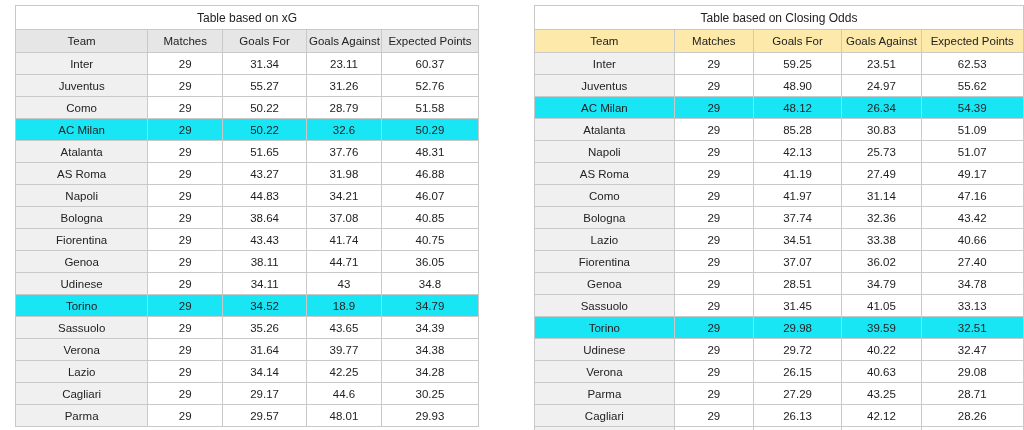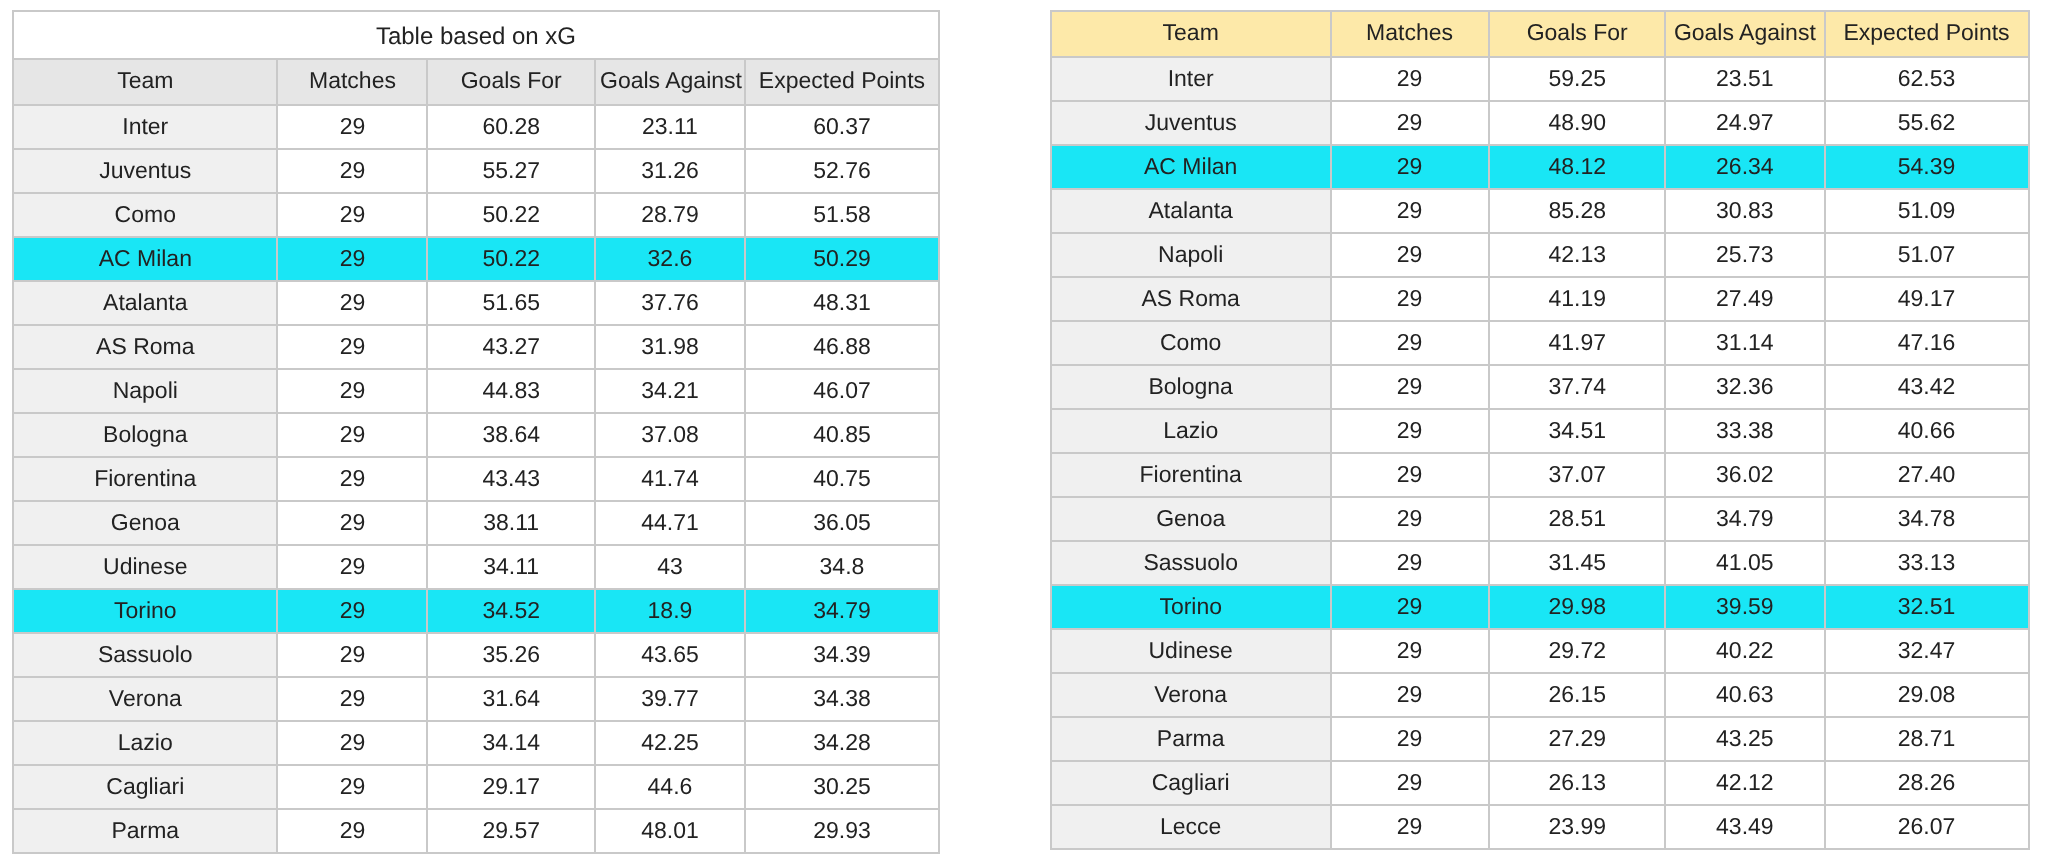--- a/index.html
+++ b/index.html
@@ -13,20 +13,21 @@
     font-family: "Liberation Sans", sans-serif;
     color: #222222;
     overflow: hidden;
   }
   .page {
     position: relative;
     width: 1024px;
     height: 430px;
     display: flex;
     align-items: flex-start;
+    justify-content: flex-end;
   }
   .panel {
     box-sizing: border-box;
   }
   .panel-left {
     width: 464px;
     margin-left: 6px;
     margin-top: 5px;
   }
   .gap {
@@ -107,21 +108,21 @@
           <td>Matches</td>
           <td>Goals For</td>
           <td>Goals Against</td>
           <td>Expected Points</td>
         </tr>
       </tbody>
       <tbody id="left-body">
           <tr>
             <td class="team-col">Inter</td>
             <td class="data-col">29</td>
-            <td class="data-col">60.28</td>
+            <td class="data-col">31.34</td>
             <td class="data-col">23.11</td>
             <td class="data-col">60.37</td>
           </tr>
           <tr>
             <td class="team-col">Juventus</td>
             <td class="data-col">29</td>
             <td class="data-col">55.27</td>
             <td class="data-col">31.26</td>
             <td class="data-col">52.76</td>
           </tr>
@@ -239,20 +240,23 @@
   <div class="panel panel-right">
     <table>
       <colgroup>
         <col class="col-team">
           <col class="col-match">
           <col class="col-gf">
           <col class="col-ga">
           <col class="col-xp">
       </colgroup>
       <tbody>
+        <tr>
+          <td class="title-cell" colspan="5">Table based on Closing Odds</td>
+        </tr>
         <tr class="hdr hdr-odds">
           <td class="team-h">Team</td>
           <td>Matches</td>
           <td>Goals For</td>
           <td>Goals Against</td>
           <td>Expected Points</td>
         </tr>
       </tbody>
       <tbody id="right-body">
           <tr>

